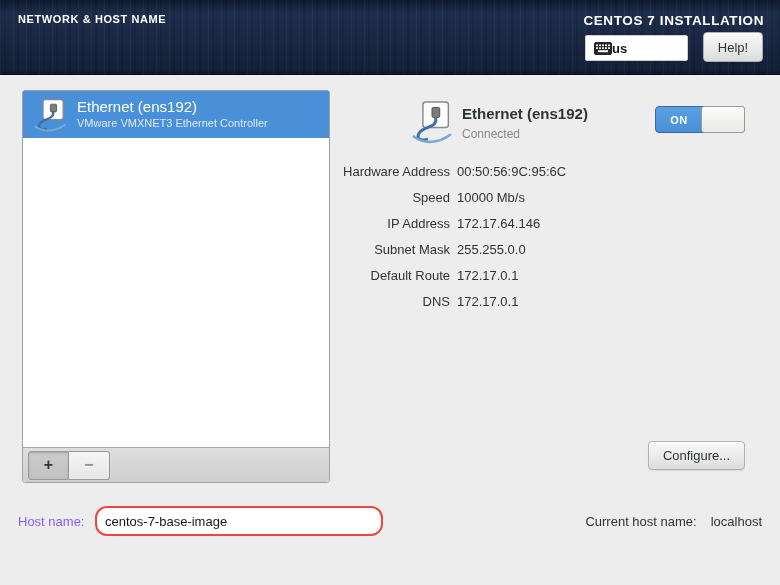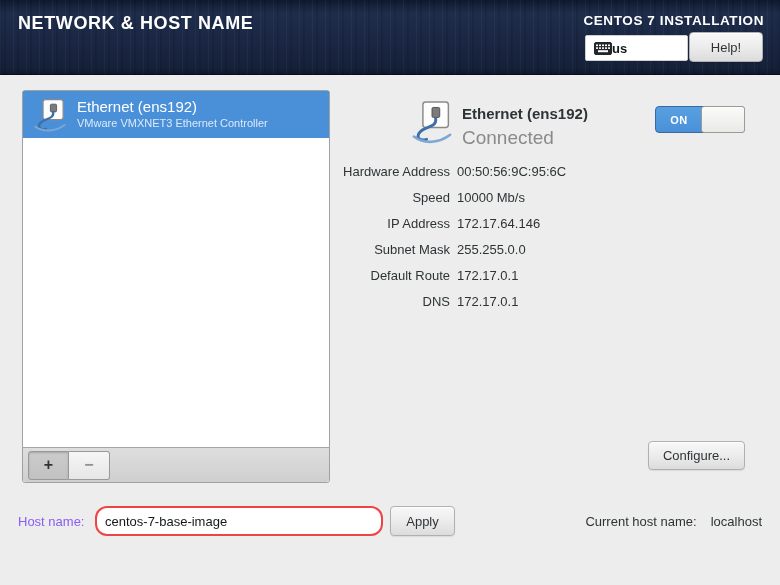--- a/index.html
+++ b/index.html
@@ -16,21 +16,21 @@
     background:
       repeating-linear-gradient(90deg,
         rgba(255,255,255,0.035) 0 1px, rgba(255,255,255,0) 1px 4px,
         rgba(0,0,0,0.10) 4px 6px, rgba(0,0,0,0) 6px 13px),
       linear-gradient(180deg,#101a2e 0%,#1e2d4c 18%,#1a2642 60%,#141f37 100%);
     border-bottom:1px solid rgba(0,0,0,0.45);
     box-shadow:inset 0 -2px 4px rgba(0,0,0,0.25);
   }
   .page-title {
     position:absolute; left:18px; top:13px;
-    font-size:18px; font-weight:bold; letter-spacing:0.6px; color:#ffffff;
+    font-size:11px; font-weight:bold; letter-spacing:0.6px; color:#ffffff;
   }
   .btn-blue {
     position:absolute; left:18px; top:33px; width:62px; height:30px;
     background:linear-gradient(180deg,#5b9bd8 0%,#4a90d9 45%,#3d7fc4 100%);
     border:1px solid #2a62a0; border-radius:4px;
     color:#ffffff; font-size:13px; font-family:"Liberation Sans",sans-serif;
     box-shadow:inset 0 1px 0 rgba(255,255,255,0.25);
     cursor:pointer;
   }
   .product-title {
@@ -43,21 +43,21 @@
     display:flex; align-items:center; padding:0 8px; gap:0; cursor:pointer;
   }
   .kb-indicator .kb-label { font-size:13px; font-weight:bold; color:#15181a; }
   .btn-gray {
     background:linear-gradient(180deg,#f8f8f8 0%,#ececec 50%,#dcdcdc 100%);
     border:1px solid #b0b0b0; border-radius:4px;
     color:#2e3436; font-size:13px; font-family:"Liberation Sans",sans-serif;
     box-shadow:0 1px 1px rgba(0,0,0,0.08), inset 0 1px 0 rgba(255,255,255,0.8);
     cursor:pointer;
   }
-  .help-btn { position:absolute; right:17px; top:32px; width:74px; height:30px; }
+  .help-btn { position:absolute; right:17px; top:32px; width:60px; height:30px; }
 
   
   .device-panel {
     position:absolute; left:22px; top:90px; width:308px; height:393px;
     background:#ffffff; border:1px solid #a1a1a1; border-radius:3px;
   }
   .device-item {
     position:absolute; left:0; top:0; right:0; height:47px;
     background:#4a90d9; color:#ffffff;
     display:flex; align-items:center; padding:0 10px; gap:10px; cursor:pointer;
@@ -83,21 +83,21 @@
   }
   .tb-btn.remove {
     background:linear-gradient(180deg,#f6f6f6,#e6e6e6);
     border-left:none; border-radius:0 3px 3px 0; color:#8f8f8f;
   }
 
   
   .detail-header { position:absolute; left:412px; top:100px; display:flex; gap:10px; }
   .detail-titles { padding-top:5px; }
   .detail-name { font-size:15px; font-weight:bold; color:#2e3436; line-height:1.2; }
-  .detail-status { font-size:19px; color:#8a8a8a; margin-top:4px; }
+  .detail-status { font-size:12px; color:#8a8a8a; margin-top:4px; }
 
   .toggle {
     position:absolute; left:655px; top:106px; width:90px; height:27px;
     border:1px solid #39699f; border-radius:4px;
     background:linear-gradient(180deg,#57a0e0,#4a90d9);
     cursor:pointer;
     padding-left:44px;
   }
   .toggle-on {
     position:absolute; left:0; top:0; width:46px; height:100%;
@@ -231,19 +231,18 @@
     <div class="field-row">
       <span class="field-label">DNS</span>
       <span class="field-value">172.17.0.1</span>
     </div>
   </div>
 
   <button class="btn-gray configure-btn">Configure...</button>
 
   <div class="hostname-label">Host name:</div>
   <input class="hostname-input" type="text" value="centos-7-base-image" style="">
-  <button class="btn-gray apply-btn">Apply</button>
   <div class="current-host">
     <span>Current host name:</span>
     <span>localhost</span>
   </div>
 
 </div>
 
 </body></html>

